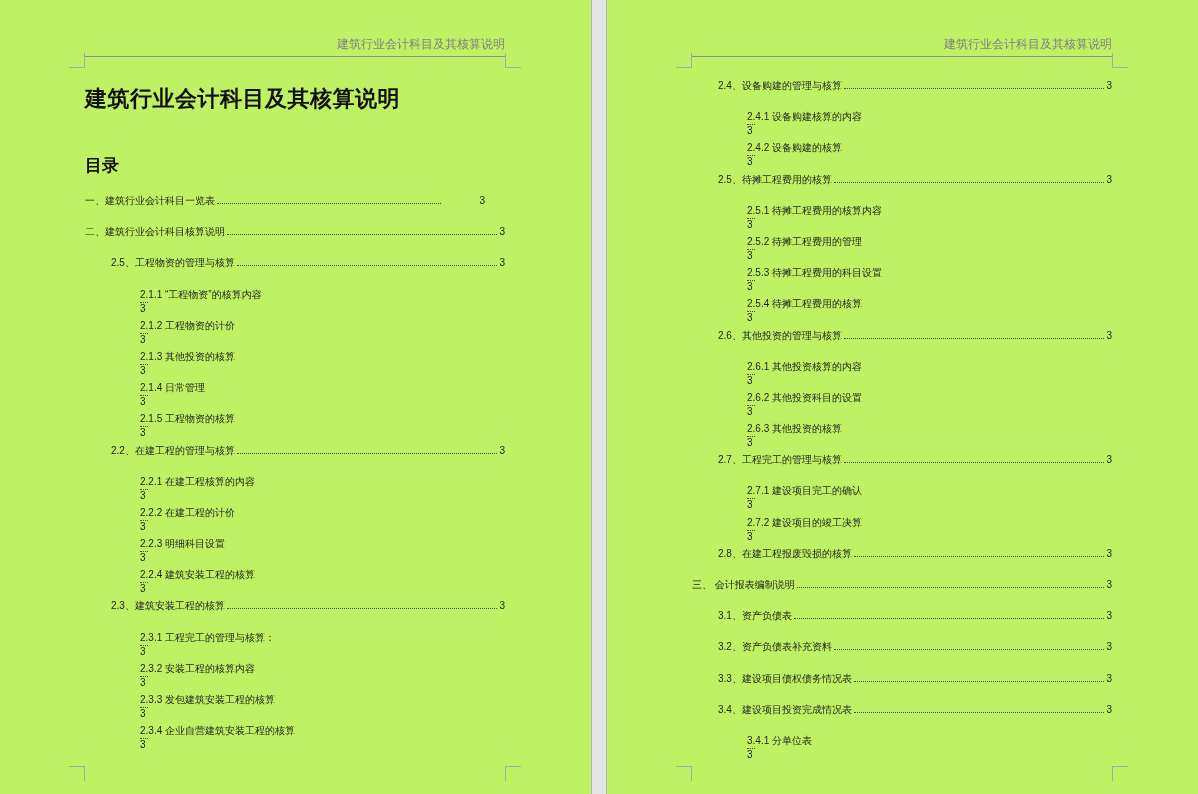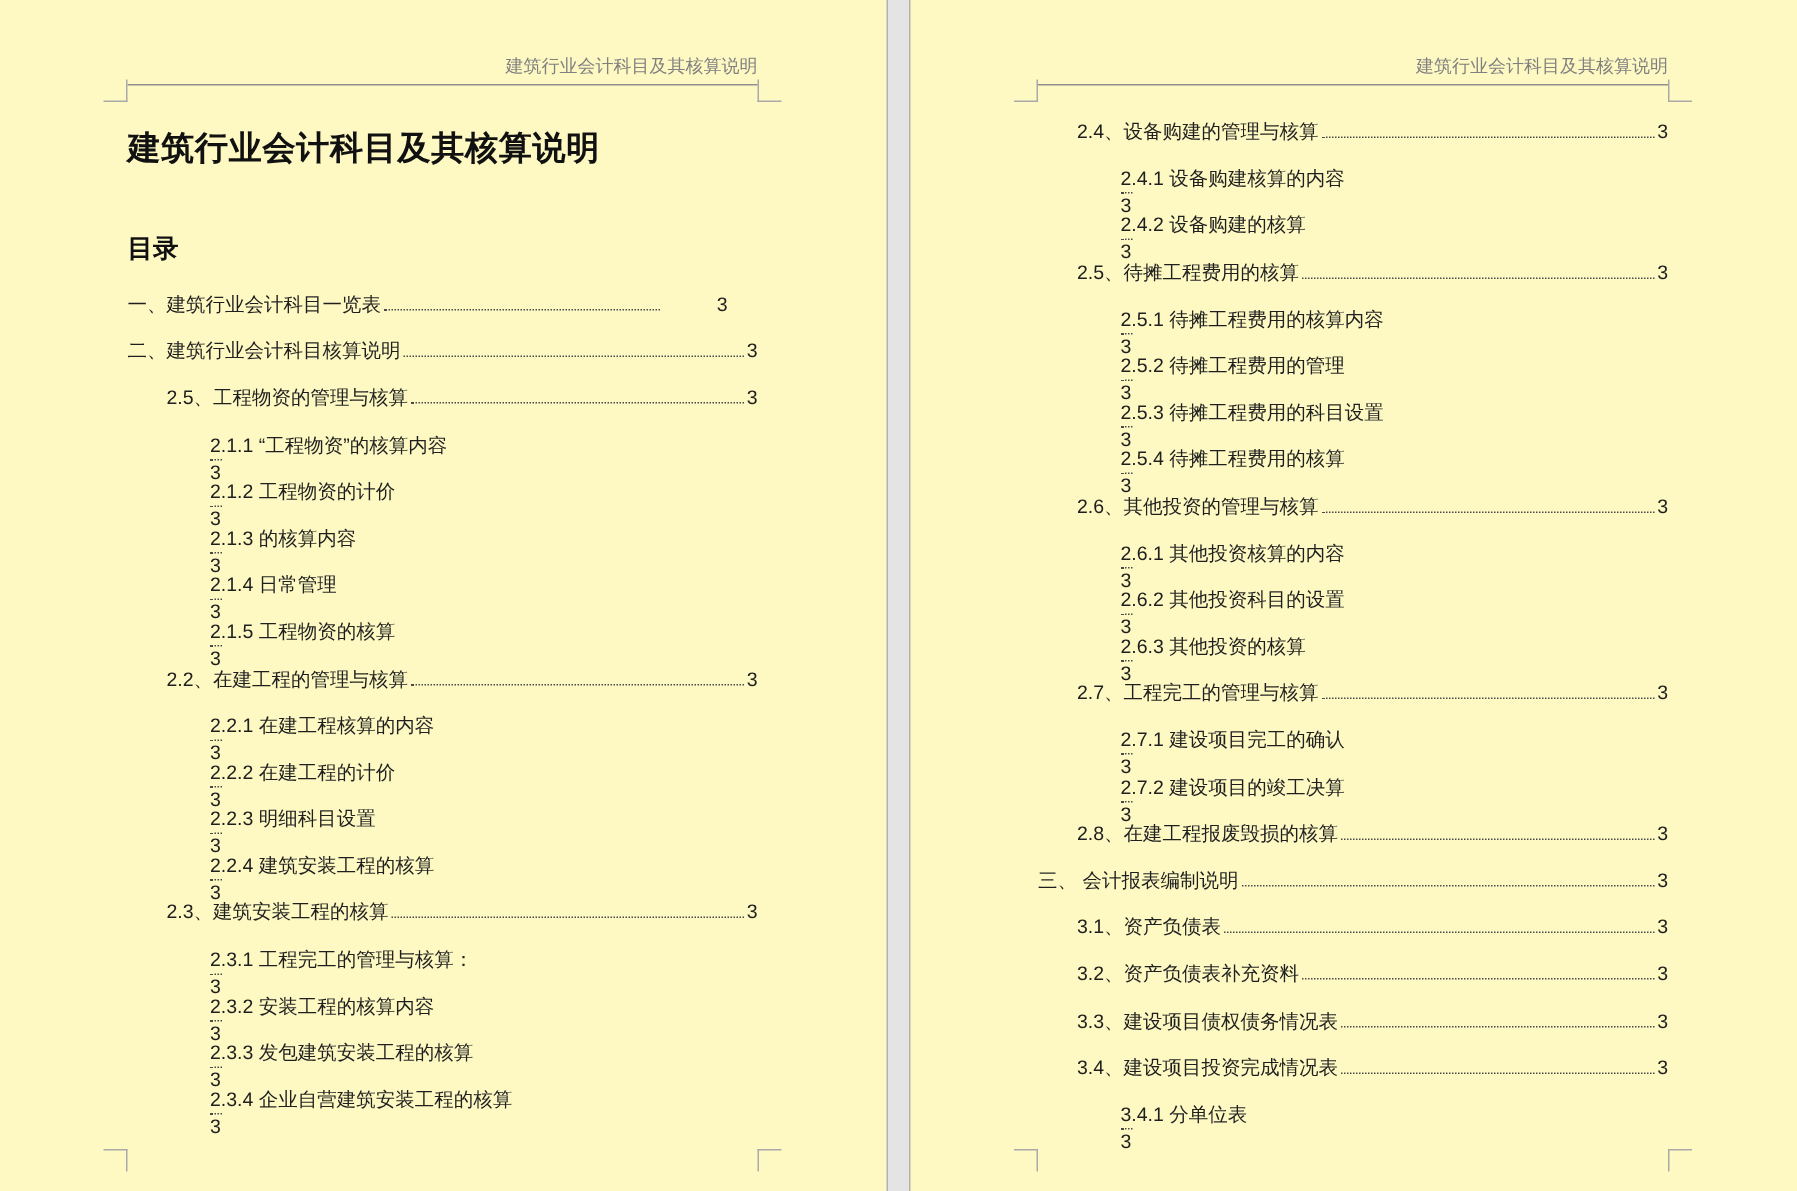--- a/index.html
+++ b/index.html
@@ -5,21 +5,21 @@
   * { margin:0; padding:0; box-sizing:border-box; }
   html,body {
     width:1198px; height:794px; overflow:hidden;
     background:#e4e4e4;
     font-family:"Liberation Sans", sans-serif;
   }
   .canvas { position:relative; width:1198px; height:794px; }
 
   .page {
     position:absolute; top:0; height:794px; width:592px;
-    background:#fef9c3;
+    background:#bef264;
   }
   .page-1 { left:0; border-right:1px solid #b2b2b2; }
   .page-2 { left:606px; border-left:1px solid #b2b2b2; }
 
   .hdr {
     position:absolute; top:36px; left:85px; width:420px;
     text-align:right; font-size:12px; color:#808080;
     border-bottom:1px solid #8f8f8f; padding-bottom:3px;
     white-space:nowrap;
   }
@@ -40,21 +40,21 @@
     font-size:17px; font-weight:bold; color:#111111;margin-top:16px;
   }
 
   .toc { position:absolute; left:85px; width:420px; }
   .toc-page-1 { top:188px; }
   .toc-page-2 { top:73px; }
 
   .toc-row {
     height:31.2px; padding-top:6px;
     display:flex; align-items:baseline;
-    font-size:13px; color:#1f1f1f; white-space:nowrap;
+    font-size:10px; color:#1f1f1f; white-space:nowrap;
   }
   .lvl2 { padding-left:26px; }
   .lvl3 { padding-left:53px;flex-direction:column; }
 
   .toc-text { flex:0 0 auto; }
   .leader {
     flex:1 1 auto; min-width:8px; height:4px;
     border-bottom:1px dotted #4a4a4a; margin:0 2px;
   }
   .pagenum { flex:0 0 auto; }
@@ -95,21 +95,21 @@
           <span class="toc-text">2.1.1 “工程物资”的核算内容</span>
           <span class="leader"></span>
           <span class="pagenum">3</span>
         </div>
         <div class="toc-row lvl3">
           <span class="toc-text">2.1.2 工程物资的计价</span>
           <span class="leader"></span>
           <span class="pagenum">3</span>
         </div>
         <div class="toc-row lvl3">
-          <span class="toc-text">2.1.3 的核算内容</span>
+          <span class="toc-text">2.1.3 其他投资的核算</span>
           <span class="leader"></span>
           <span class="pagenum">3</span>
         </div>
         <div class="toc-row lvl3">
           <span class="toc-text">2.1.4 日常管理</span>
           <span class="leader"></span>
           <span class="pagenum">3</span>
         </div>
         <div class="toc-row lvl3">
           <span class="toc-text">2.1.5 工程物资的核算</span>

